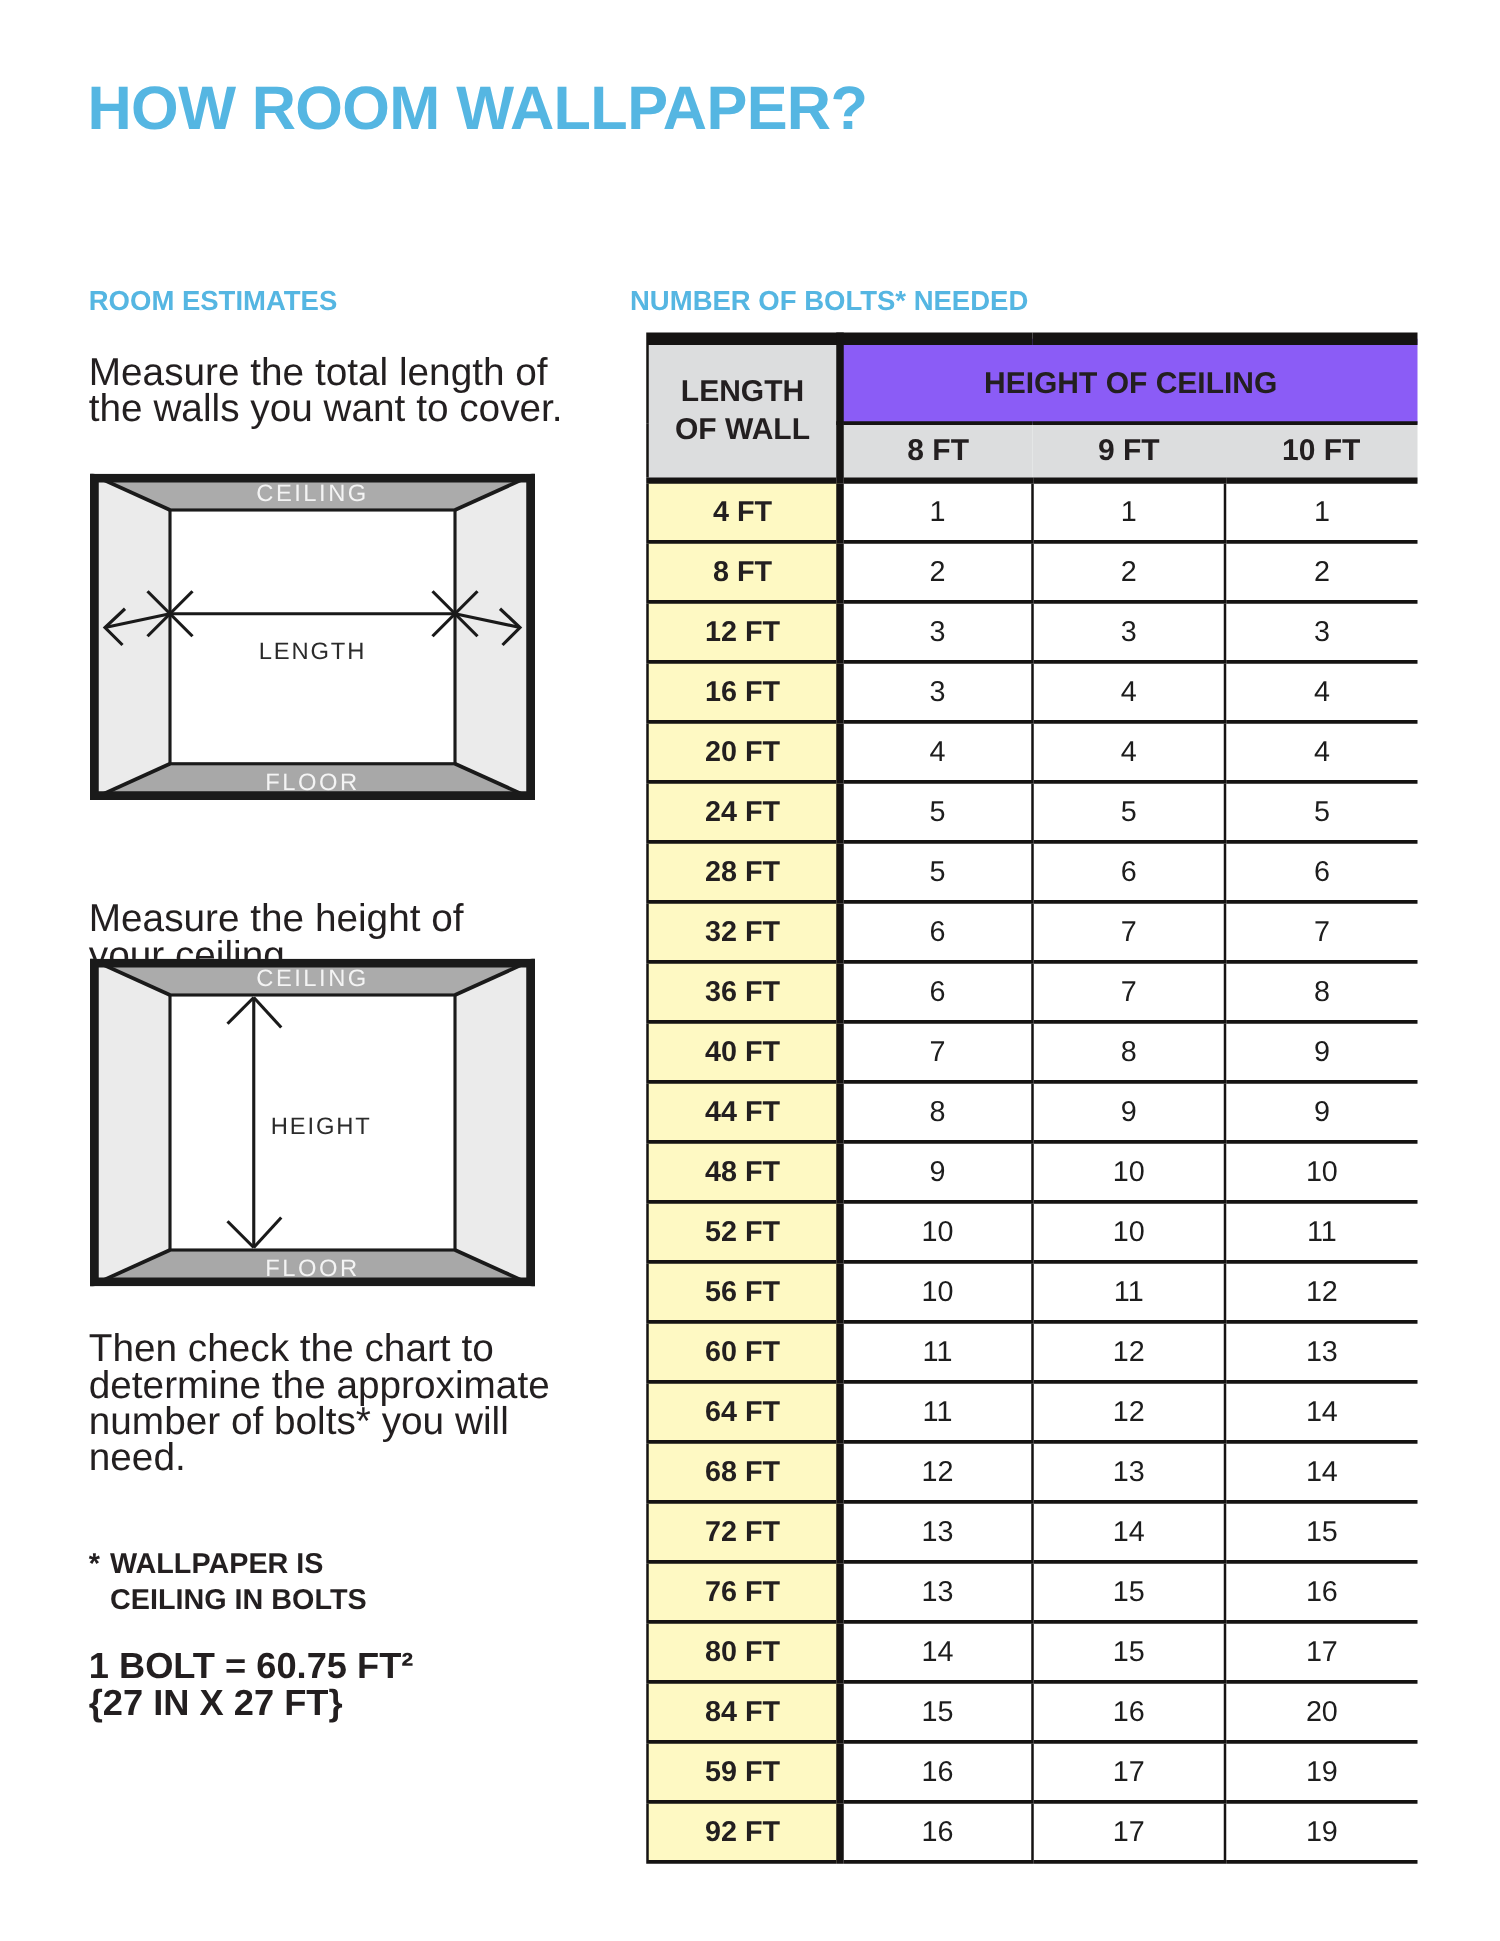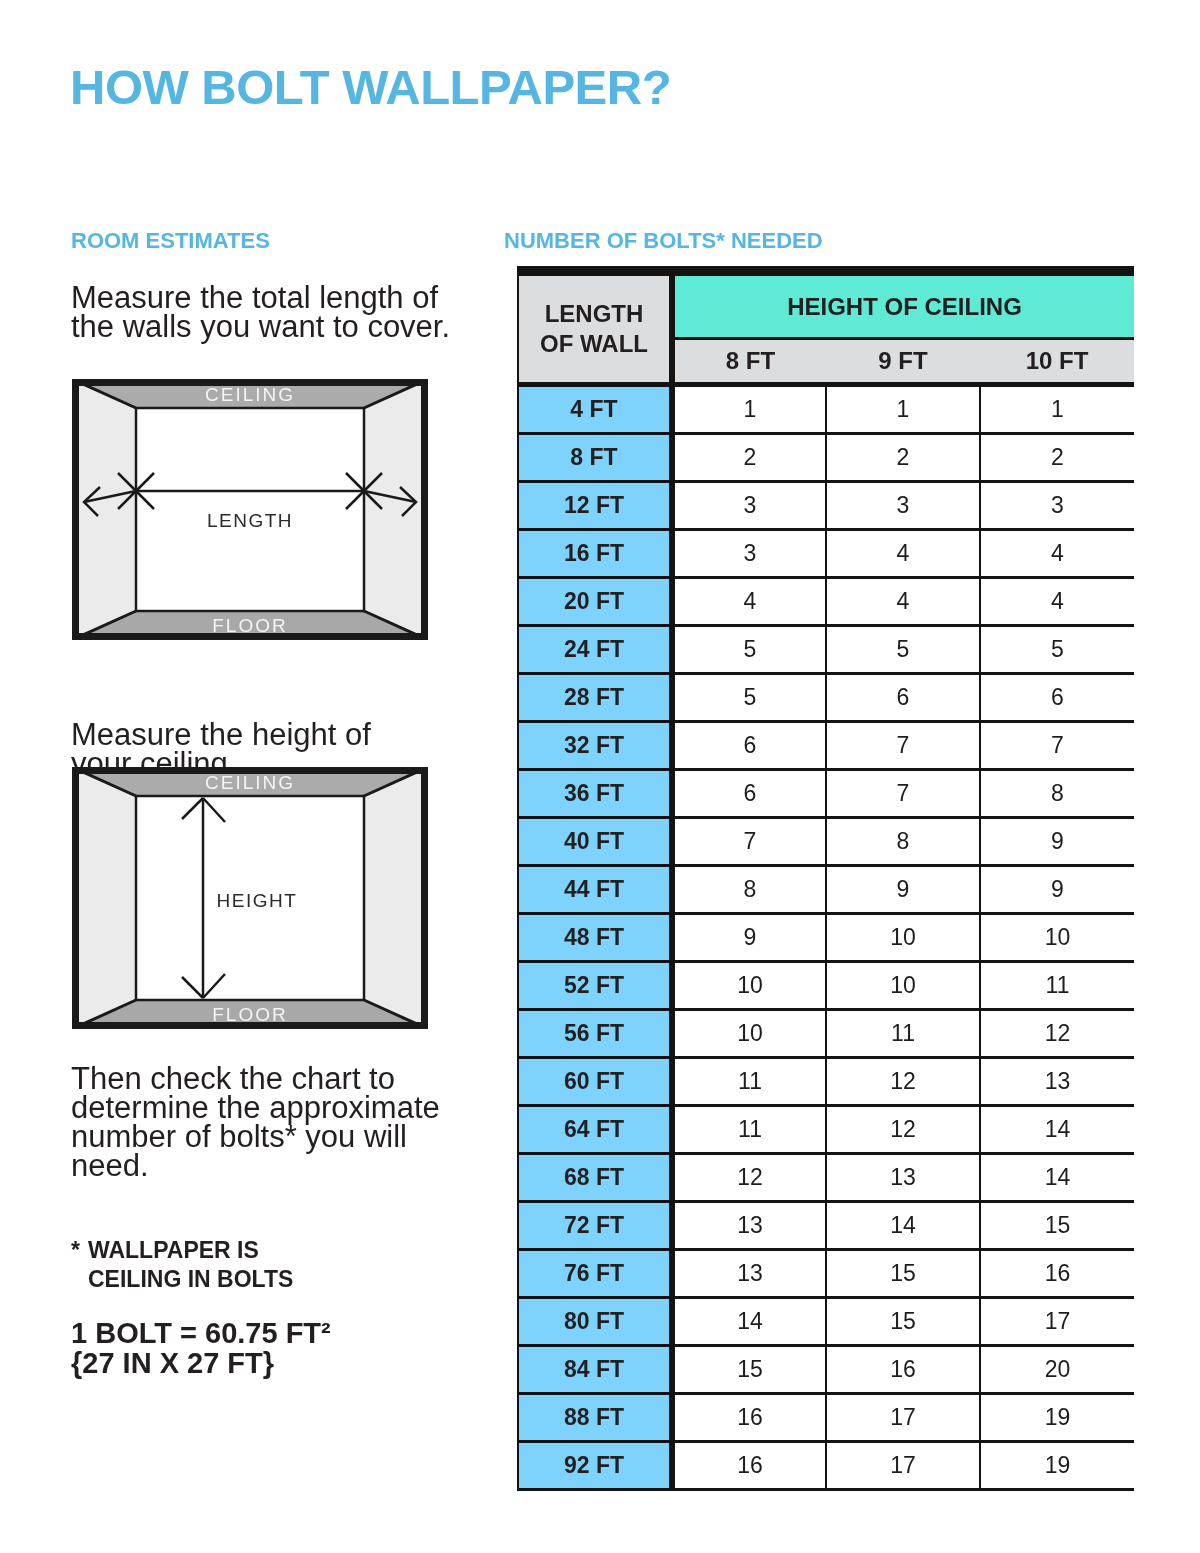--- a/index.html
+++ b/index.html
@@ -42,48 +42,48 @@
     border-collapse:collapse; table-layout:fixed; width:616px;
     border-top:10px solid #151312;
   }
   table.bolts th, table.bolts td { padding:0; text-align:center; vertical-align:middle; }
   th.row-axis {
     background:#DCDDDE; border-left:2px solid #151312; border-right:6px solid #151312;
     border-bottom:5px solid #151312; font-size:24px; font-weight:bold; line-height:30px;
     white-space:pre-line;
   }
   th.col-group {
-    background:#5eead4; border-bottom:3px solid #151312; height:61px;
+    background:#8b5cf6; border-bottom:3px solid #151312; height:61px;
     font-size:24px; font-weight:bold;
   }
   tr.col-heads th {
     background:#DCDDDE; height:42px; border-bottom:5px solid #151312;
     font-size:24px; font-weight:bold;
   }
   tbody th {
-    background:#7dd3fc; border-left:2px solid #151312; border-right:6px solid #151312;
+    background:#fef9c3; border-left:2px solid #151312; border-right:6px solid #151312;
     border-bottom:3px solid #151312; font-size:23px; font-weight:bold;
     height:45px; line-height:45px;
   }
   tbody td {
     background:#ffffff; border-bottom:3px solid #151312;
     font-size:23px; font-weight:normal; height:45px; line-height:45px; color:#1d1d1d;
   }
   tbody td + td { border-left:2px solid #151312; }
 
   svg text { font-family:"Liberation Sans", sans-serif; }
   .room-label { fill:#f4f4f4; font-size:19px; letter-spacing:2px; }
   .measure-label { fill:#2b2b2b; font-size:19px; letter-spacing:1.5px; }
 </style>
 </head>
 <body>
 
 <div class="page">
 
-  <div class="abs title">HOW BOLT WALLPAPER?</div>
+  <div class="abs title">HOW ROOM WALLPAPER?</div>
 
   <div class="abs section-heading left-heading">ROOM ESTIMATES</div>
 
   <div class="abs step step1">Measure the total length of
 the walls you want to cover.</div>
 
   <svg class="abs diagram diagram1" width="356" height="261" viewBox="0 0 356 261">
     <polygon points="0,0 356,0 292,29 64,29" fill="#ABABAB"></polygon>
     <polygon points="0,261 64,232 292,232 356,261" fill="#A8A8A8"></polygon>
     <polygon points="0,0 64,29 64,232 0,261" fill="#EBEBEB"></polygon>
@@ -317,21 +317,21 @@
   </tr>
 
   <tr>
     <th>84 FT</th>
     <td>15</td>
     <td>16</td>
     <td>20</td>
   </tr>
 
   <tr>
-    <th>88 FT</th>
+    <th>59 FT</th>
     <td>16</td>
     <td>17</td>
     <td>19</td>
   </tr>
 
   <tr>
     <th>92 FT</th>
     <td>16</td>
     <td>17</td>
     <td>19</td>

